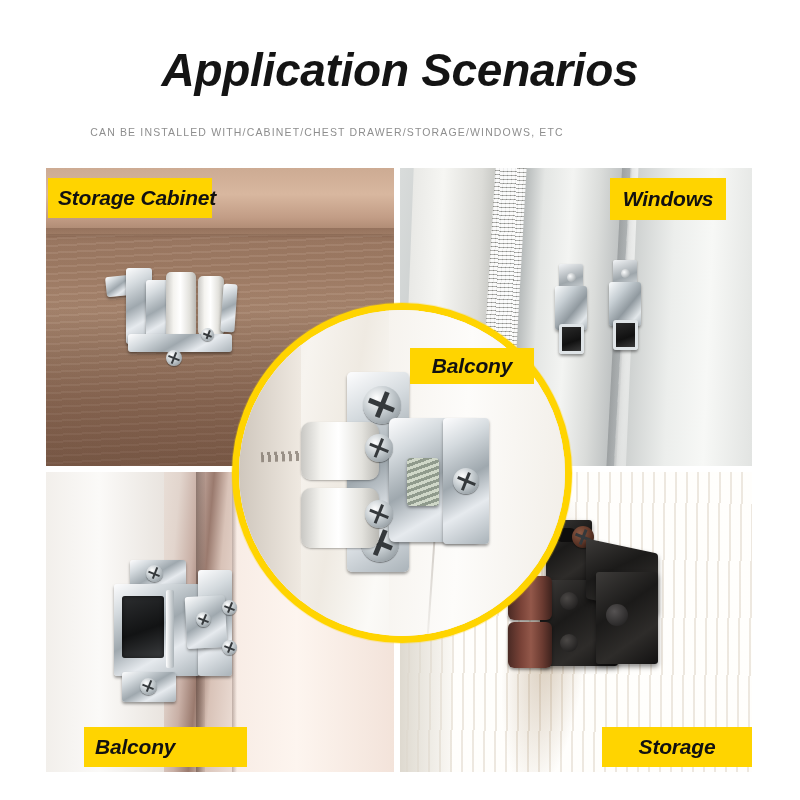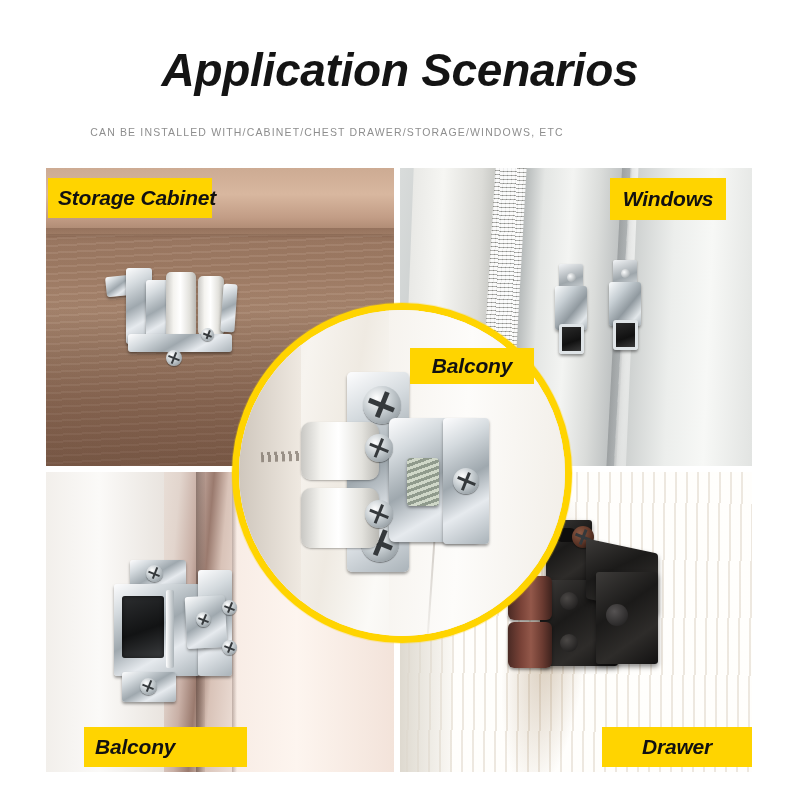--- a/index.html
+++ b/index.html
@@ -447,15 +447,15 @@
   </div>
 
   <div class="label" id="label-storage">Storage Cabinet</div>
 
   <div class="label" id="label-windows">Windows</div>
 
   <div class="label" id="label-wardrobe">Balcony</div>
 
   <div class="label" id="label-balcony">Balcony</div>
 
-  <div class="label" id="label-drawer">Drawer</div>
+  <div class="label" id="label-drawer">Storage</div>
 
 </div>
 
 </body></html>

